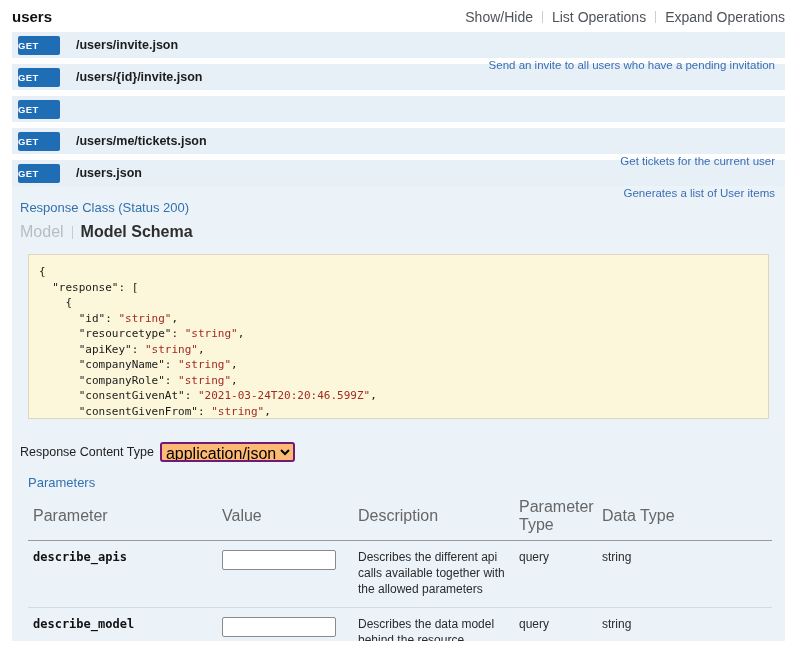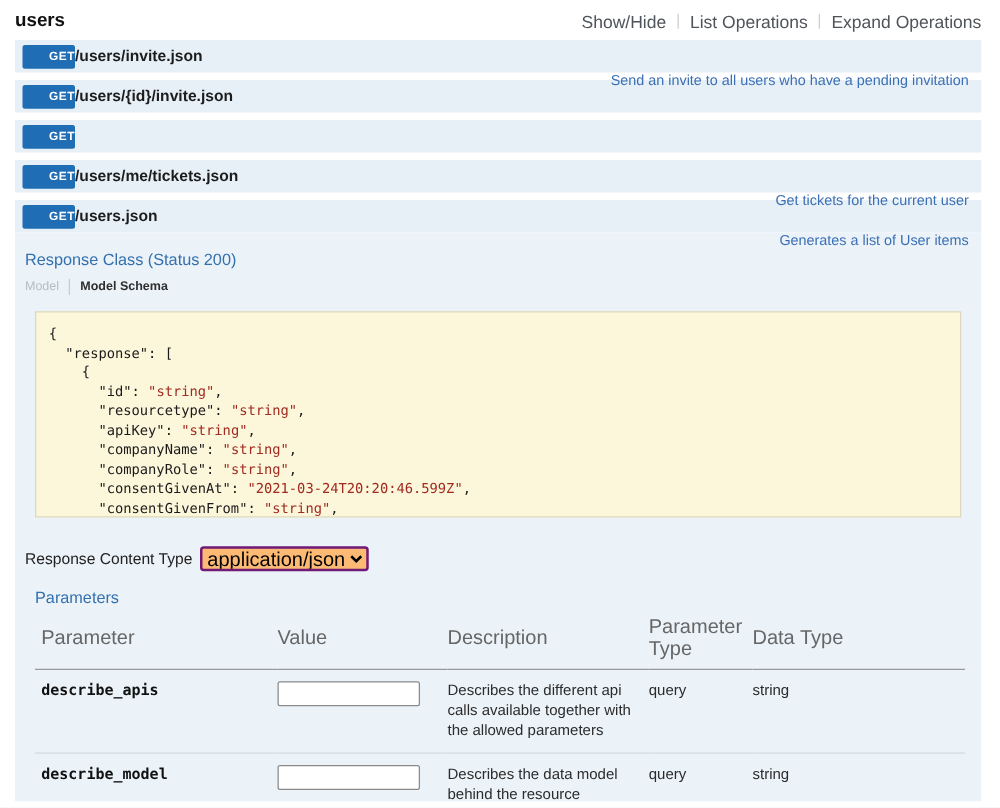--- a/index.html
+++ b/index.html
@@ -24,34 +24,34 @@
   .op { margin-bottom: 6px; }
   .op:last-child { margin-bottom: 0; }
   .op-row {
     display:flex; align-items:center;
     background: var(--row-bg, #e7f0f7);
     height: 26px;
   }
   .badge {
     background: var(--get-badge, #1f6db4);
     color:#fff; font-weight:bold; font-size:9.5px; letter-spacing:.4px;
-    width:42px; height:19px; line-height:19px; text-align:right;
+    width:42px; height:19px; line-height:19px; text-align:left;
     border-radius:2px; margin-left:6px; flex:0 0 auto;
   }
-  .path { font-size:12.5px; font-weight:bold; color:#1c1c1c; cursor:pointer; }
+  .path { margin-left:16px; font-size:12.5px; font-weight:bold; color:#1c1c1c; cursor:pointer; }
   .summary { margin-left:auto; margin-right:10px; font-size:11.5px; color: var(--link-blue, #3b6fb5); cursor:pointer;margin-top:39px; }
 
   
   .op-content {
     background: var(--content-bg, #ebf3f9);
     height: 455px; overflow:hidden;
     padding: 10px 8px 0 8px;
   }
   .rc-heading { margin:4px 0 0 0; font-size:13px; font-weight:normal; color: var(--heading-blue, #3470ae); }
-  .model-tabs { margin-top:8px; font-size:10px; display:flex; align-items:center; }
+  .model-tabs { margin-top:8px; font-size:16px; display:flex; align-items:center; }
   .tab-model { color:#b4bec7; cursor:pointer; }
   .tabs-sep { width:1px; height:13px; background:#c4cdd4; margin:0 8px; }
   .tab-model-schema { color:#2e2e2e; font-weight:bold; cursor:pointer; }
 
   .snippet {
     margin: 13px 8px 0 8px;
     background: var(--code-bg, #fcf6db);
     border: 1px solid #ddd8bb;
     height: 165px; overflow: hidden;
     padding: 9px 10px;

